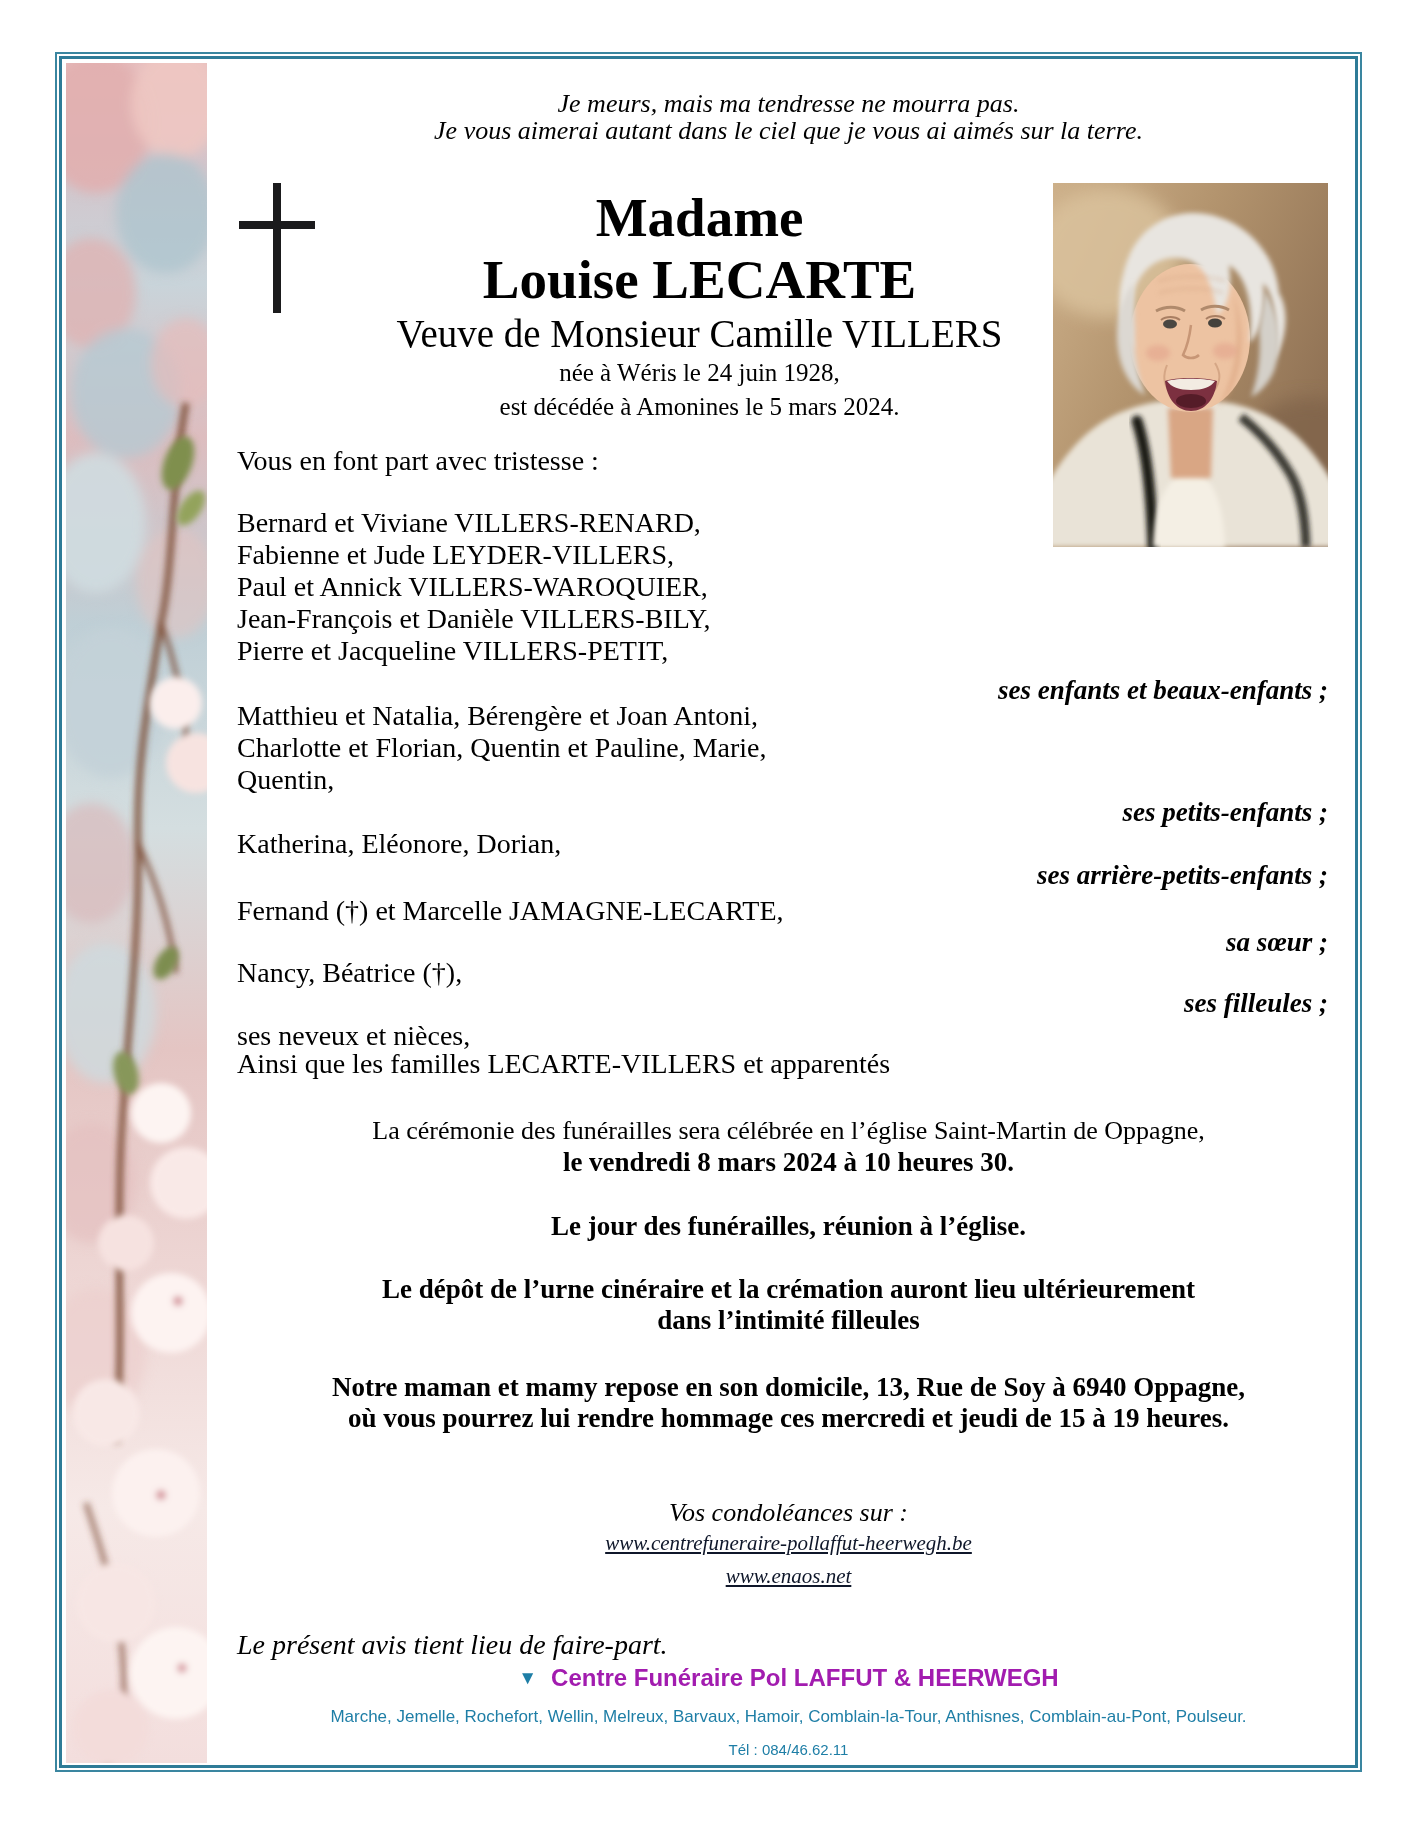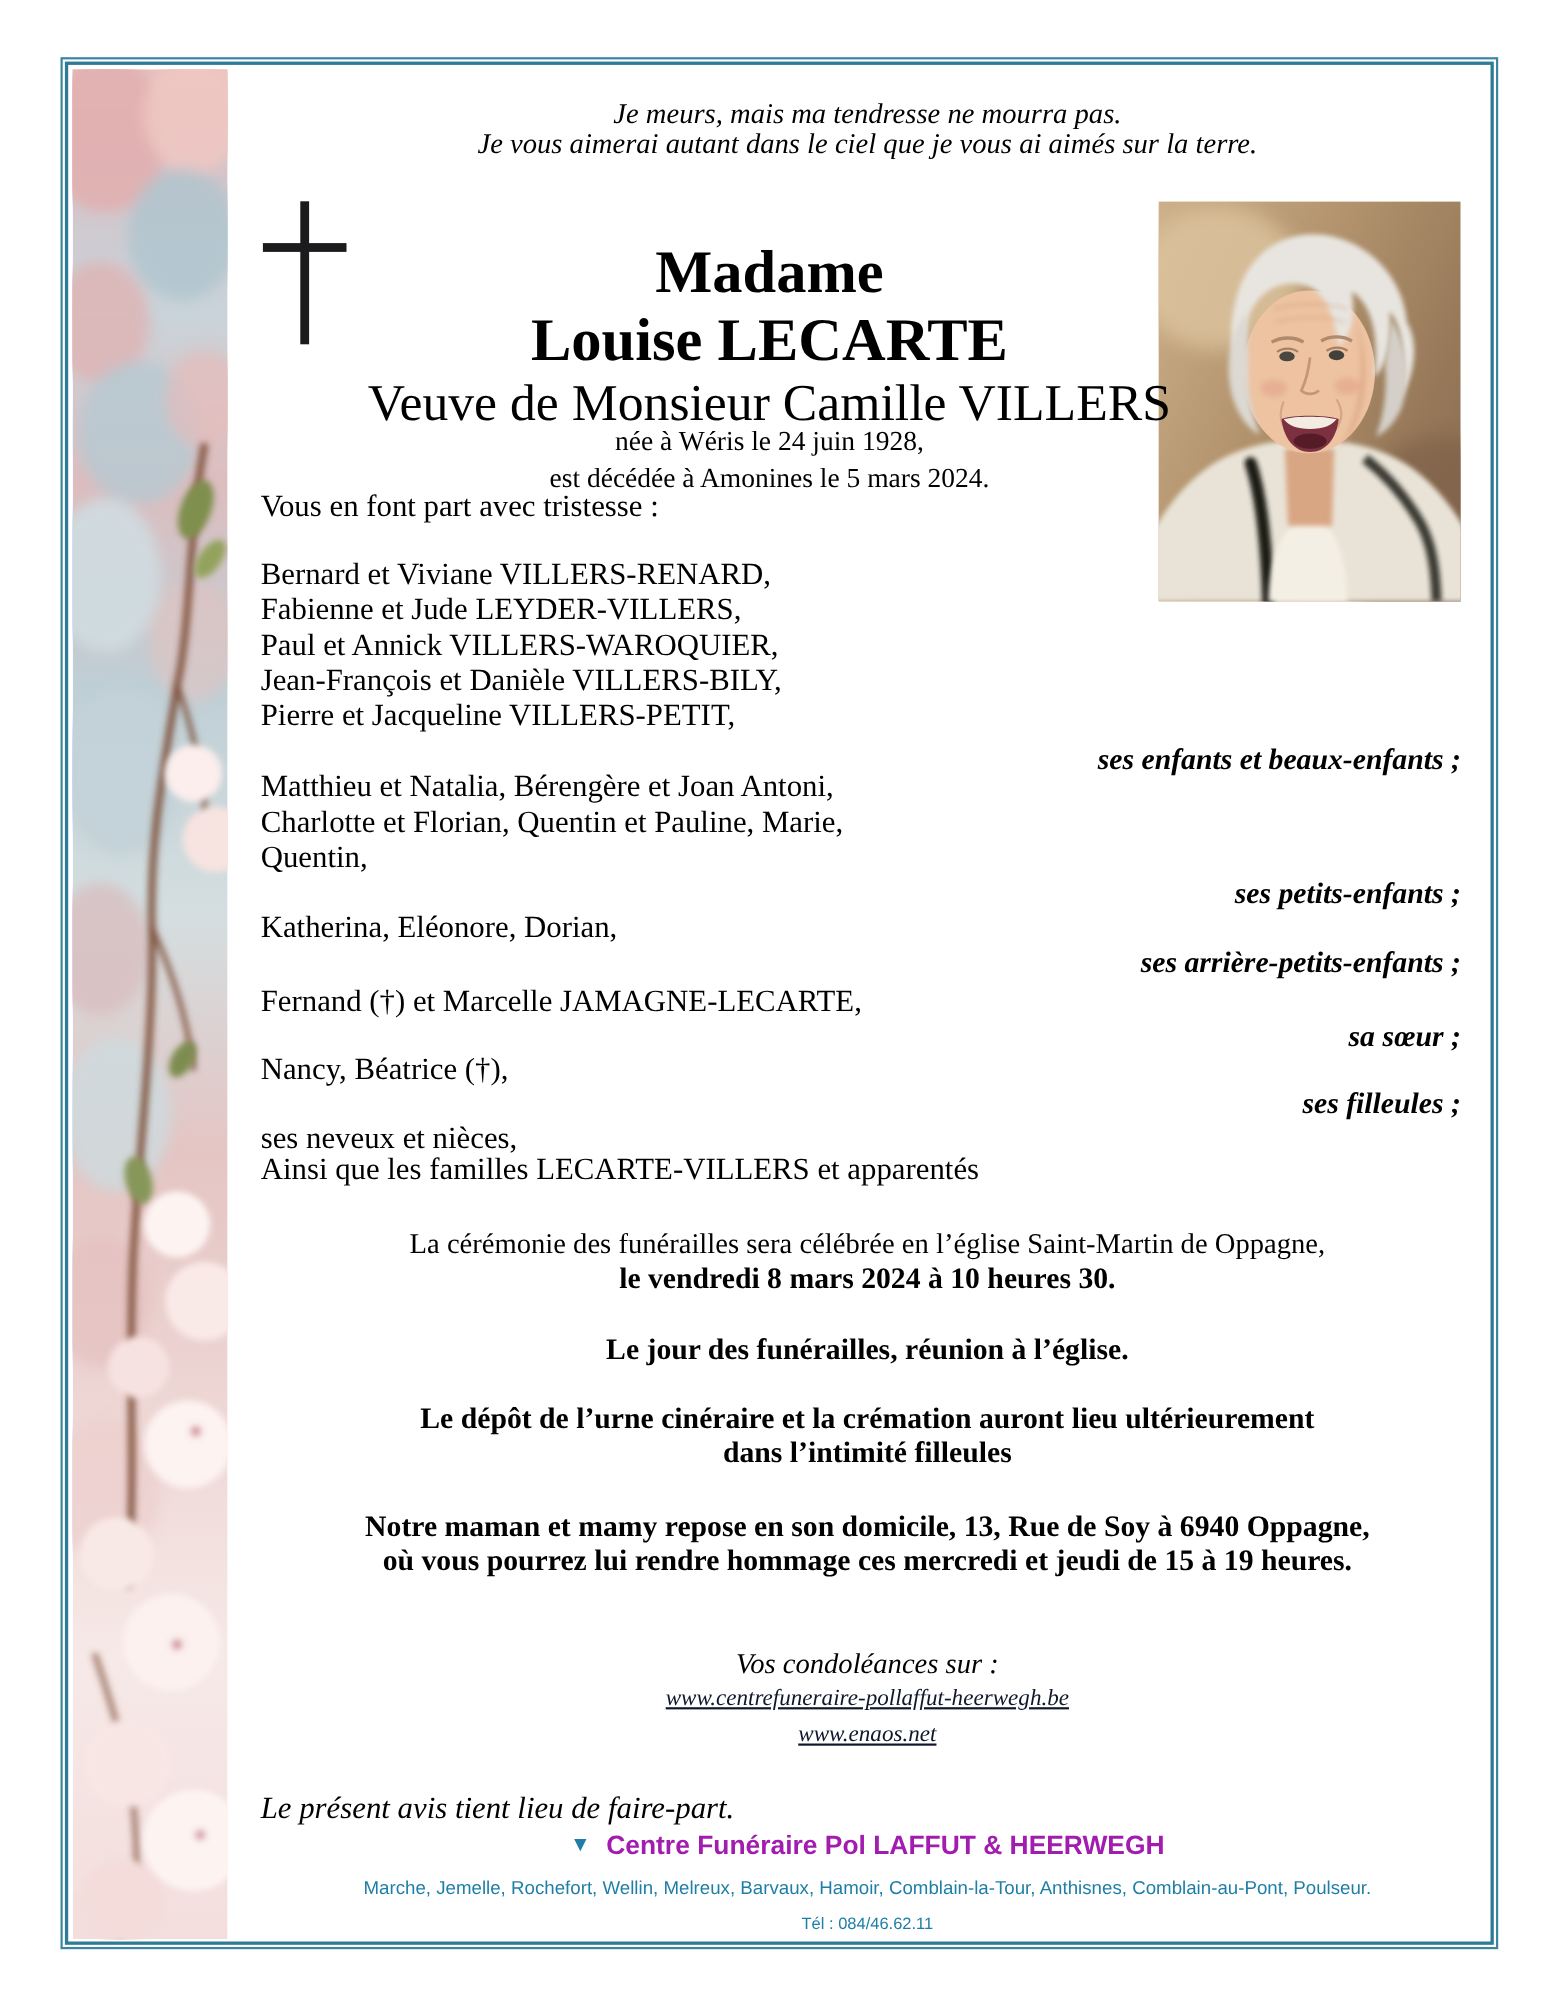--- a/index.html
+++ b/index.html
@@ -36,27 +36,27 @@
   }
   .photo svg { display:block; width:100%; height:100%; }
   
   .cross { position:absolute; left:232px; top:183px; width:90px; height:132px; }
   .cross .v { position:absolute; left:41px; top:0;  width:8px;  height:130px; background:#1b1b1d; }
   .cross .h { position:absolute; left:7px;  top:38px; width:76px; height:8px;  background:#1b1b1d; }
 
   
   .t   { position:absolute; white-space:nowrap; line-height:1.22; }
   .ctr { left:237px; width:1103px; text-align:center; }
-  .ttl { left:207px; width:985px;  text-align:center;margin-top:29px; }
+  .ttl { left:207px; width:985px;  text-align:center; }
   .lft { left:237px; }
   .rgt { right:88px; text-align:left; font-weight:bold; font-style:italic; font-size:27px; }
 
   .quote   { font-style:italic; font-size:26px; }
   .h-title { font-weight:bold; font-size:55px; line-height:1.0; }
-  .h-sub   { font-size:47px; }
+  .h-sub   { font-size:39px; }
   .h-date  { font-size:25px; }
   .body28  { font-size:28px; }
   .cer     { font-size:26px; }
   .cerb    { font-size:27px; font-weight:bold; }
   .itl     { font-style:italic; }
   a.link   { font-style:italic; font-size:21px; color:#0f172a; text-decoration:underline; cursor:pointer; }
 
   .f-name  { font-family:"Liberation Sans", sans-serif; font-weight:bold; font-size:24px; color:#a21caf; }
   .f-logo  { display:inline-block; font-size:19px; margin-right:14px; transform:translateY(-2px); color:#1e7ea6; }
   .f-small { font-family:"Liberation Sans", sans-serif; font-size:17px; color:#1e7ea6; }

